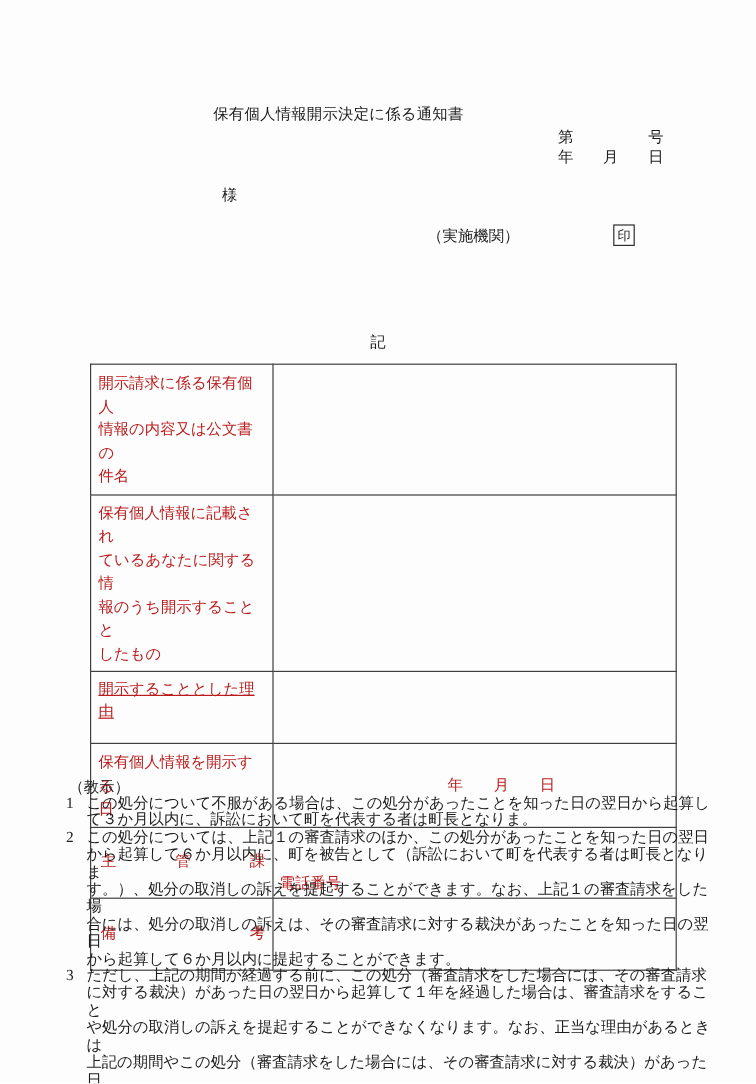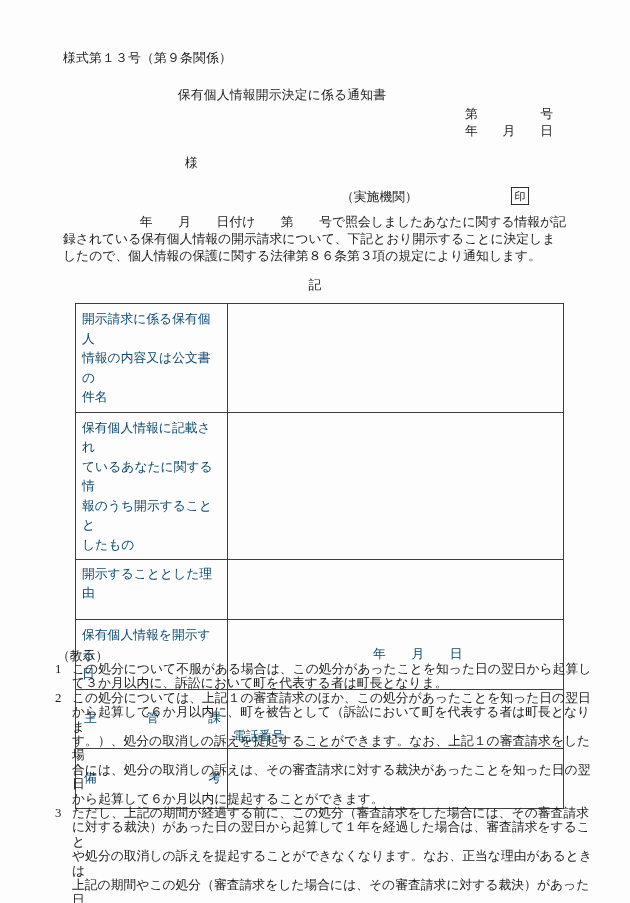--- a/index.html
+++ b/index.html
@@ -16,21 +16,21 @@
   }
   .abs { position: absolute; }
 
   .form-number { left: 63px; top: 50px; letter-spacing: 0.2px; }
   .doc-title { left: 0; top: 87px; width: 564px; text-align: center; letter-spacing: 0.2px; }
 
   .number-block { left: 465px; top: 106px; width: 88px; line-height: 17px; }
   .number-line, .date-line { display: flex; justify-content: space-between; }
 
   .addressee { left: 185px; top: 155px; }
-  .issuer { left: 341px; top: 189px; }
+  .issuer { left: 356px; top: 189px; }
   .seal-box {
     left: 511px; top: 187px;
     width: 18px; height: 18px;
     border: 1px solid #2e2e2e;
     display: flex; align-items: center; justify-content: center;
     font-size: 11px;
   }
 
   .body-paragraph {
     left: 63px; top: 214px; width: 520px;
@@ -43,54 +43,53 @@
   table.main-table {
     position: absolute;
     left: 75px; top: 303px;
     width: 488px;
     border-collapse: collapse;
     table-layout: fixed;
   }
   table.main-table td {
     border: 1px solid #3f3f3f;
     font-size: 12.8px;
-    color: #0c4a6e;
+    color: #b91c1c;
   }
   td.lbl {
     width: 152px;
     padding: 6px 4px 4px 6px;
     line-height: 19.5px;
     white-space: pre-line;
     vertical-align: top;
   }
   td.val { width: 336px; vertical-align: top; }
   tr.r1 { height: 67px; }
   tr.r2 { height: 73px; }
   tr.r3 { height: 60px; }
   tr.r4 { height: 50px; margin-left: 11px; }
   tr.r5 { height: 45px; }
   tr.r6 { height: 50px; }
-  tr.r3 td.lbl { vertical-align: middle; padding-top: 0; padding-bottom: 11px; }
+  tr.r3 td.lbl { vertical-align: middle; padding-top: 0; padding-bottom: 11px; text-decoration: underline; }
   tr.r4 td.val { vertical-align: middle; padding-left: 145px; }
   tr.r5 td.lbl, tr.r6 td.lbl { vertical-align: middle; padding-top: 0; padding-bottom: 0; }
   .lbl-justify { display: flex; justify-content: space-between; padding: 0 2px; }
   tr.r5 td.val { vertical-align: bottom; padding: 0 0 3px 5px; margin-top: 44px; }
 
   .kyoji-heading { left: 57px; top: 648px; }
   .kyoji-list { left: 55px; top: 662px; width: 545px; }
   .note-item { display: flex; line-height: 14.4px; }
   .note-num { width: 17px; flex: none; }
   .note-text { white-space: pre-line; flex: 1; }
 </style>
 </head>
 <body>
 
 <div class="page">
 
-  <div class="abs form-number">様式第１３号（第９条関係）</div>
 
   <div class="abs doc-title">保有個人情報開示決定に係る通知書</div>
 
   <div class="abs number-block">
     <div class="number-line">
       <span>第</span>
       <span>号</span>
     </div>
     <div class="date-line">
       <span>年</span>
@@ -100,23 +99,20 @@
   </div>
 
   <div class="abs addressee">様</div>
 
   <div class="abs issuer">（実施機関）</div>
 
   <div class="abs seal-box">
     <span>印</span>
   </div>
 
-  <div class="abs body-paragraph">　　　　　　年　　月　　日付け　　第　　号で照会しましたあなたに関する情報が記
-録されている保有個人情報の開示請求について、下記とおり開示することに決定しま
-したので、個人情報の保護に関する法律第８６条第３項の規定により通知します。</div>
 
   <div class="abs ki-heading">記</div>
 
   <table class="main-table">
     <tbody>
         <tr class="r1">
       <td class="lbl">開示請求に係る保有個人
 情報の内容又は公文書の
 件名</td>
       <td class="val"></td>

